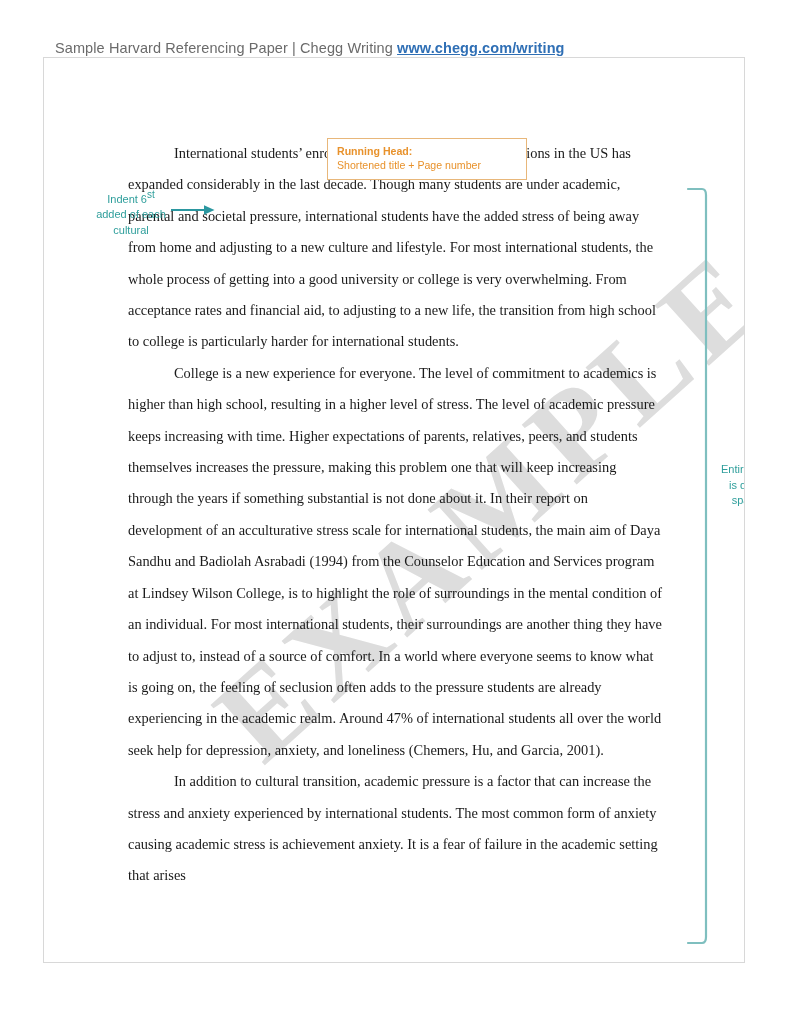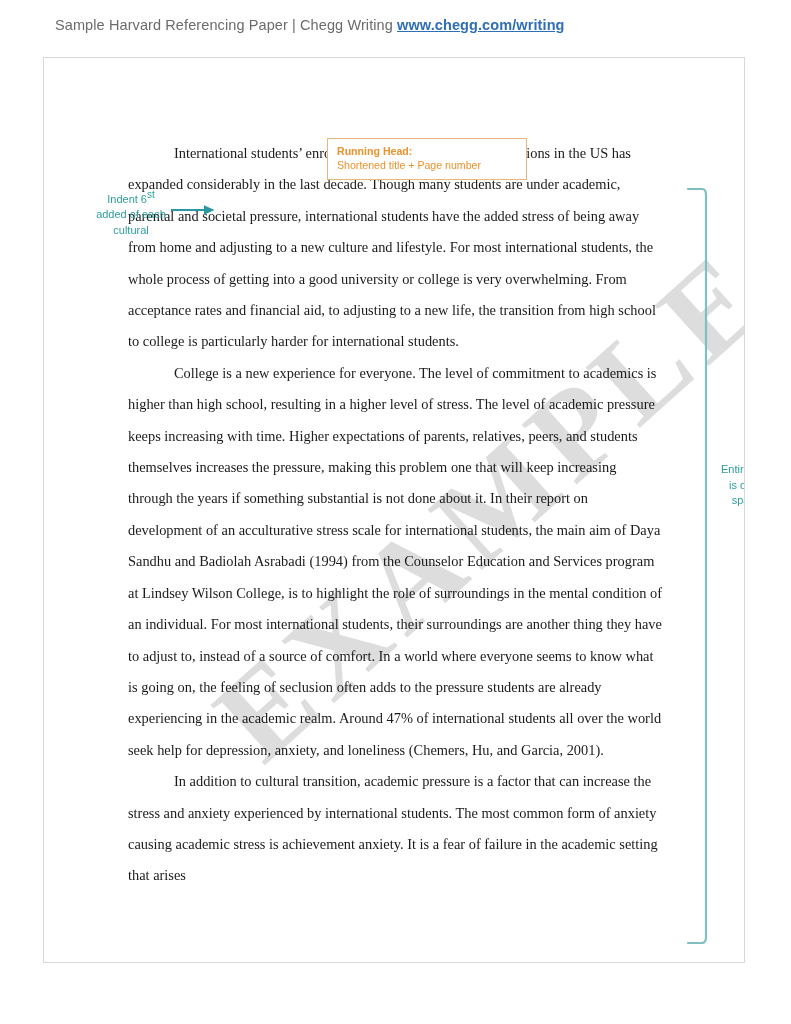--- a/index.html
+++ b/index.html
@@ -13,21 +13,21 @@
     height: 1024px;
     position: relative;
     font-family: "Liberation Sans", sans-serif;
     overflow: hidden;
   }
 
   
   #site-header {
     position: absolute;
     left: 55px;
-    top: 17px;
+    top: 40px;
     font-family: "Liberation Sans", sans-serif;
     font-size: 14.5px;
     color: #6b6b6b;
     letter-spacing: 0.1px;
     white-space: nowrap;
   }
   #site-header .url {
     color: #2f6fb5;
     text-decoration: underline;
     font-weight: bold;

